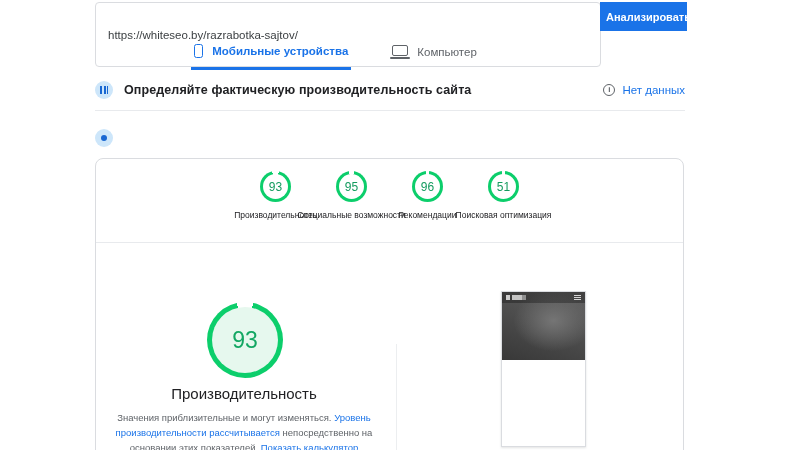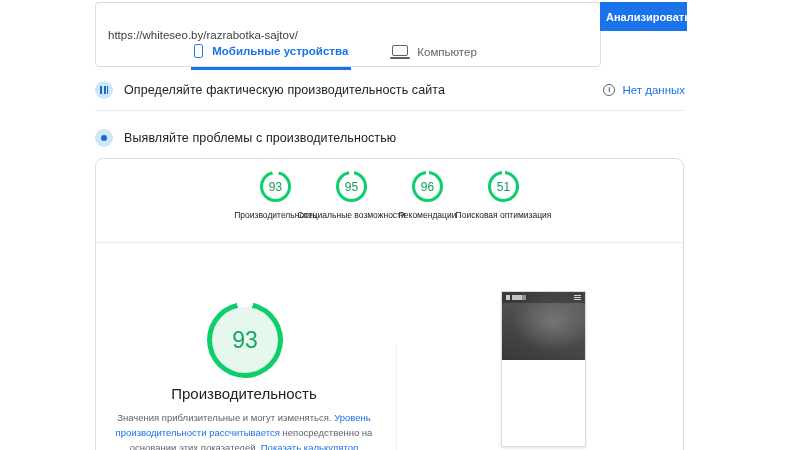--- a/index.html
+++ b/index.html
@@ -36,21 +36,21 @@
   .row-field{top:80px;}
   .row-lab{top:128px;}
   .section-icon{width:18px;height:18px;border-radius:50%;background:#cde6fa;position:relative;flex:0 0 auto;}
   .section-icon.bars::before{
     content:"";position:absolute;left:5px;top:5px;width:8px;height:8px;
     background:repeating-linear-gradient(90deg,#1967d2 0 2px,transparent 2px 3.5px);
   }
   .section-icon.dot::before{
     content:"";position:absolute;left:6px;top:6px;width:6px;height:6px;border-radius:50%;background:#1967d2;
   }
-  .section-title{margin-left:11px;font-size:12.5px;font-weight:400;color:#202124;letter-spacing:.1px;}
+  .section-title{margin-left:11px;font-size:12.5px;font-weight:700;color:#202124;letter-spacing:.1px;}
   .no-data{margin-left:auto;display:flex;align-items:center;gap:7px;cursor:pointer;}
   .info-icon{
     width:12px;height:12px;border-radius:50%;border:1.3px solid #5f6368;box-sizing:border-box;
     color:#5f6368;font-size:8px;line-height:9px;text-align:center;font-weight:700;
   }
   .no-data-label{font-size:11.5px;color:#1a73e8;}
   .divider{position:absolute;left:95px;top:110px;width:590px;height:1px;background:#e8eaed;}
   
   .card{
     position:absolute;left:95px;top:158px;width:589px;height:300px;
@@ -122,21 +122,20 @@
   <span class="no-data">
     <span class="info-icon">i</span>
     <span class="no-data-label">Нет данных</span>
   </span>
 </div>
 
 <div class="divider"></div>
 
 <div class="section-row row-lab">
   <span class="section-icon dot"></span>
-  <span class="section-title">Выявляйте проблемы с производительностью</span>
 </div>
 
 <div class="card">
 
   <div class="mini-row">
     <div class="mini">
       <div class="ring" style="background: conic-gradient(from 12.6deg, rgb(12, 206, 107) 0deg, rgb(12, 206, 107) 334.8deg, transparent 334.8deg, transparent 360deg);">
         <div class="ring-inner">93</div>
       </div>
       <div class="mini-label">Производительность</div>

